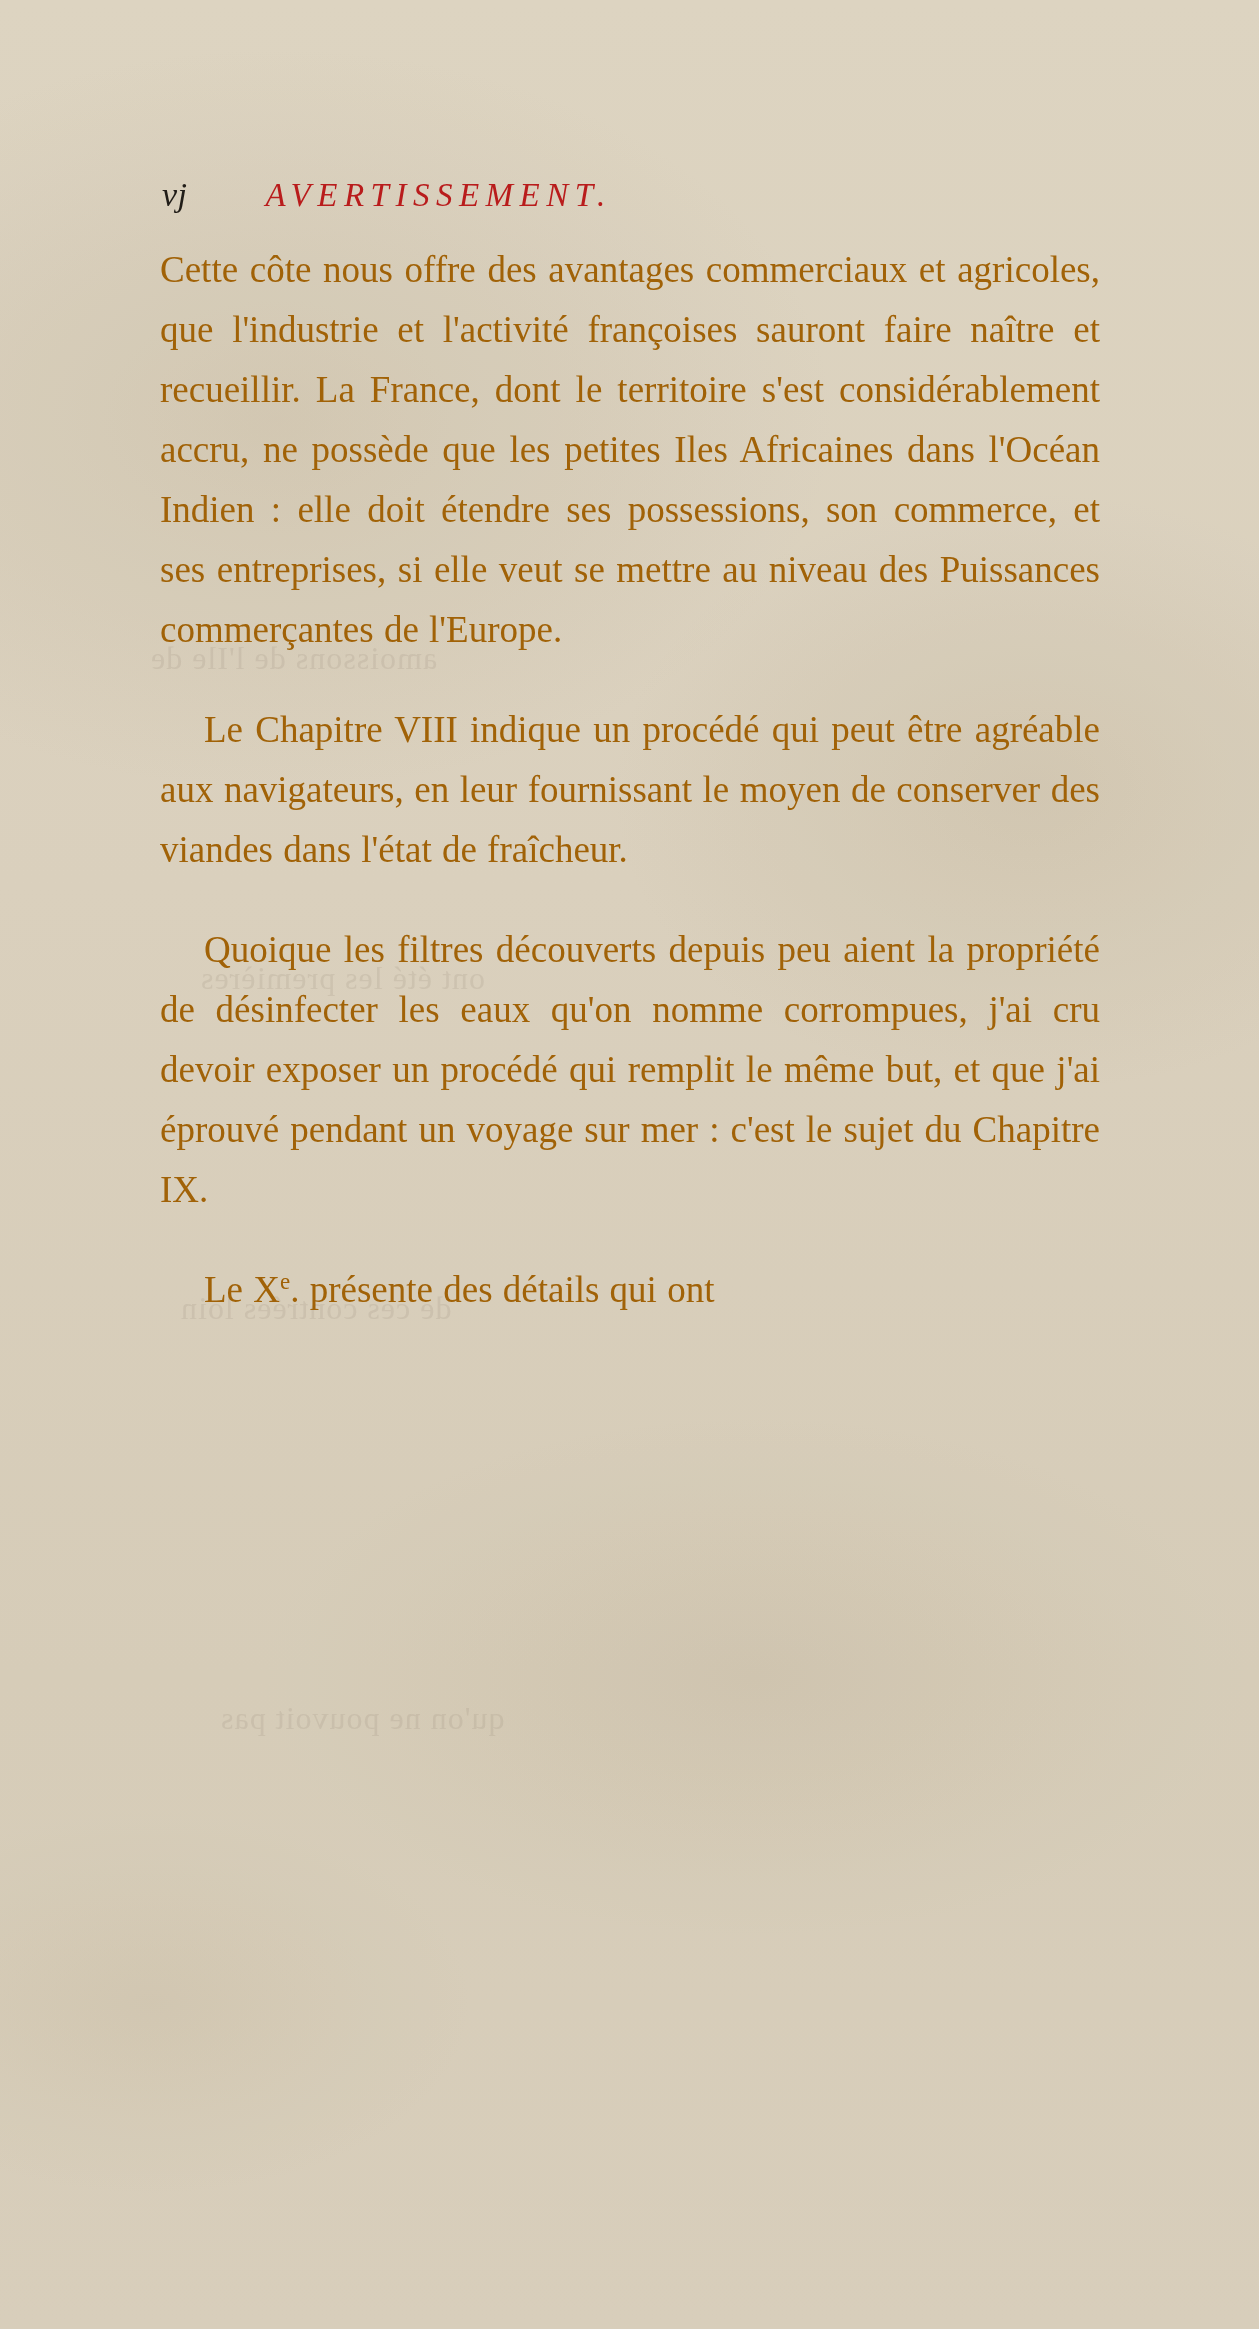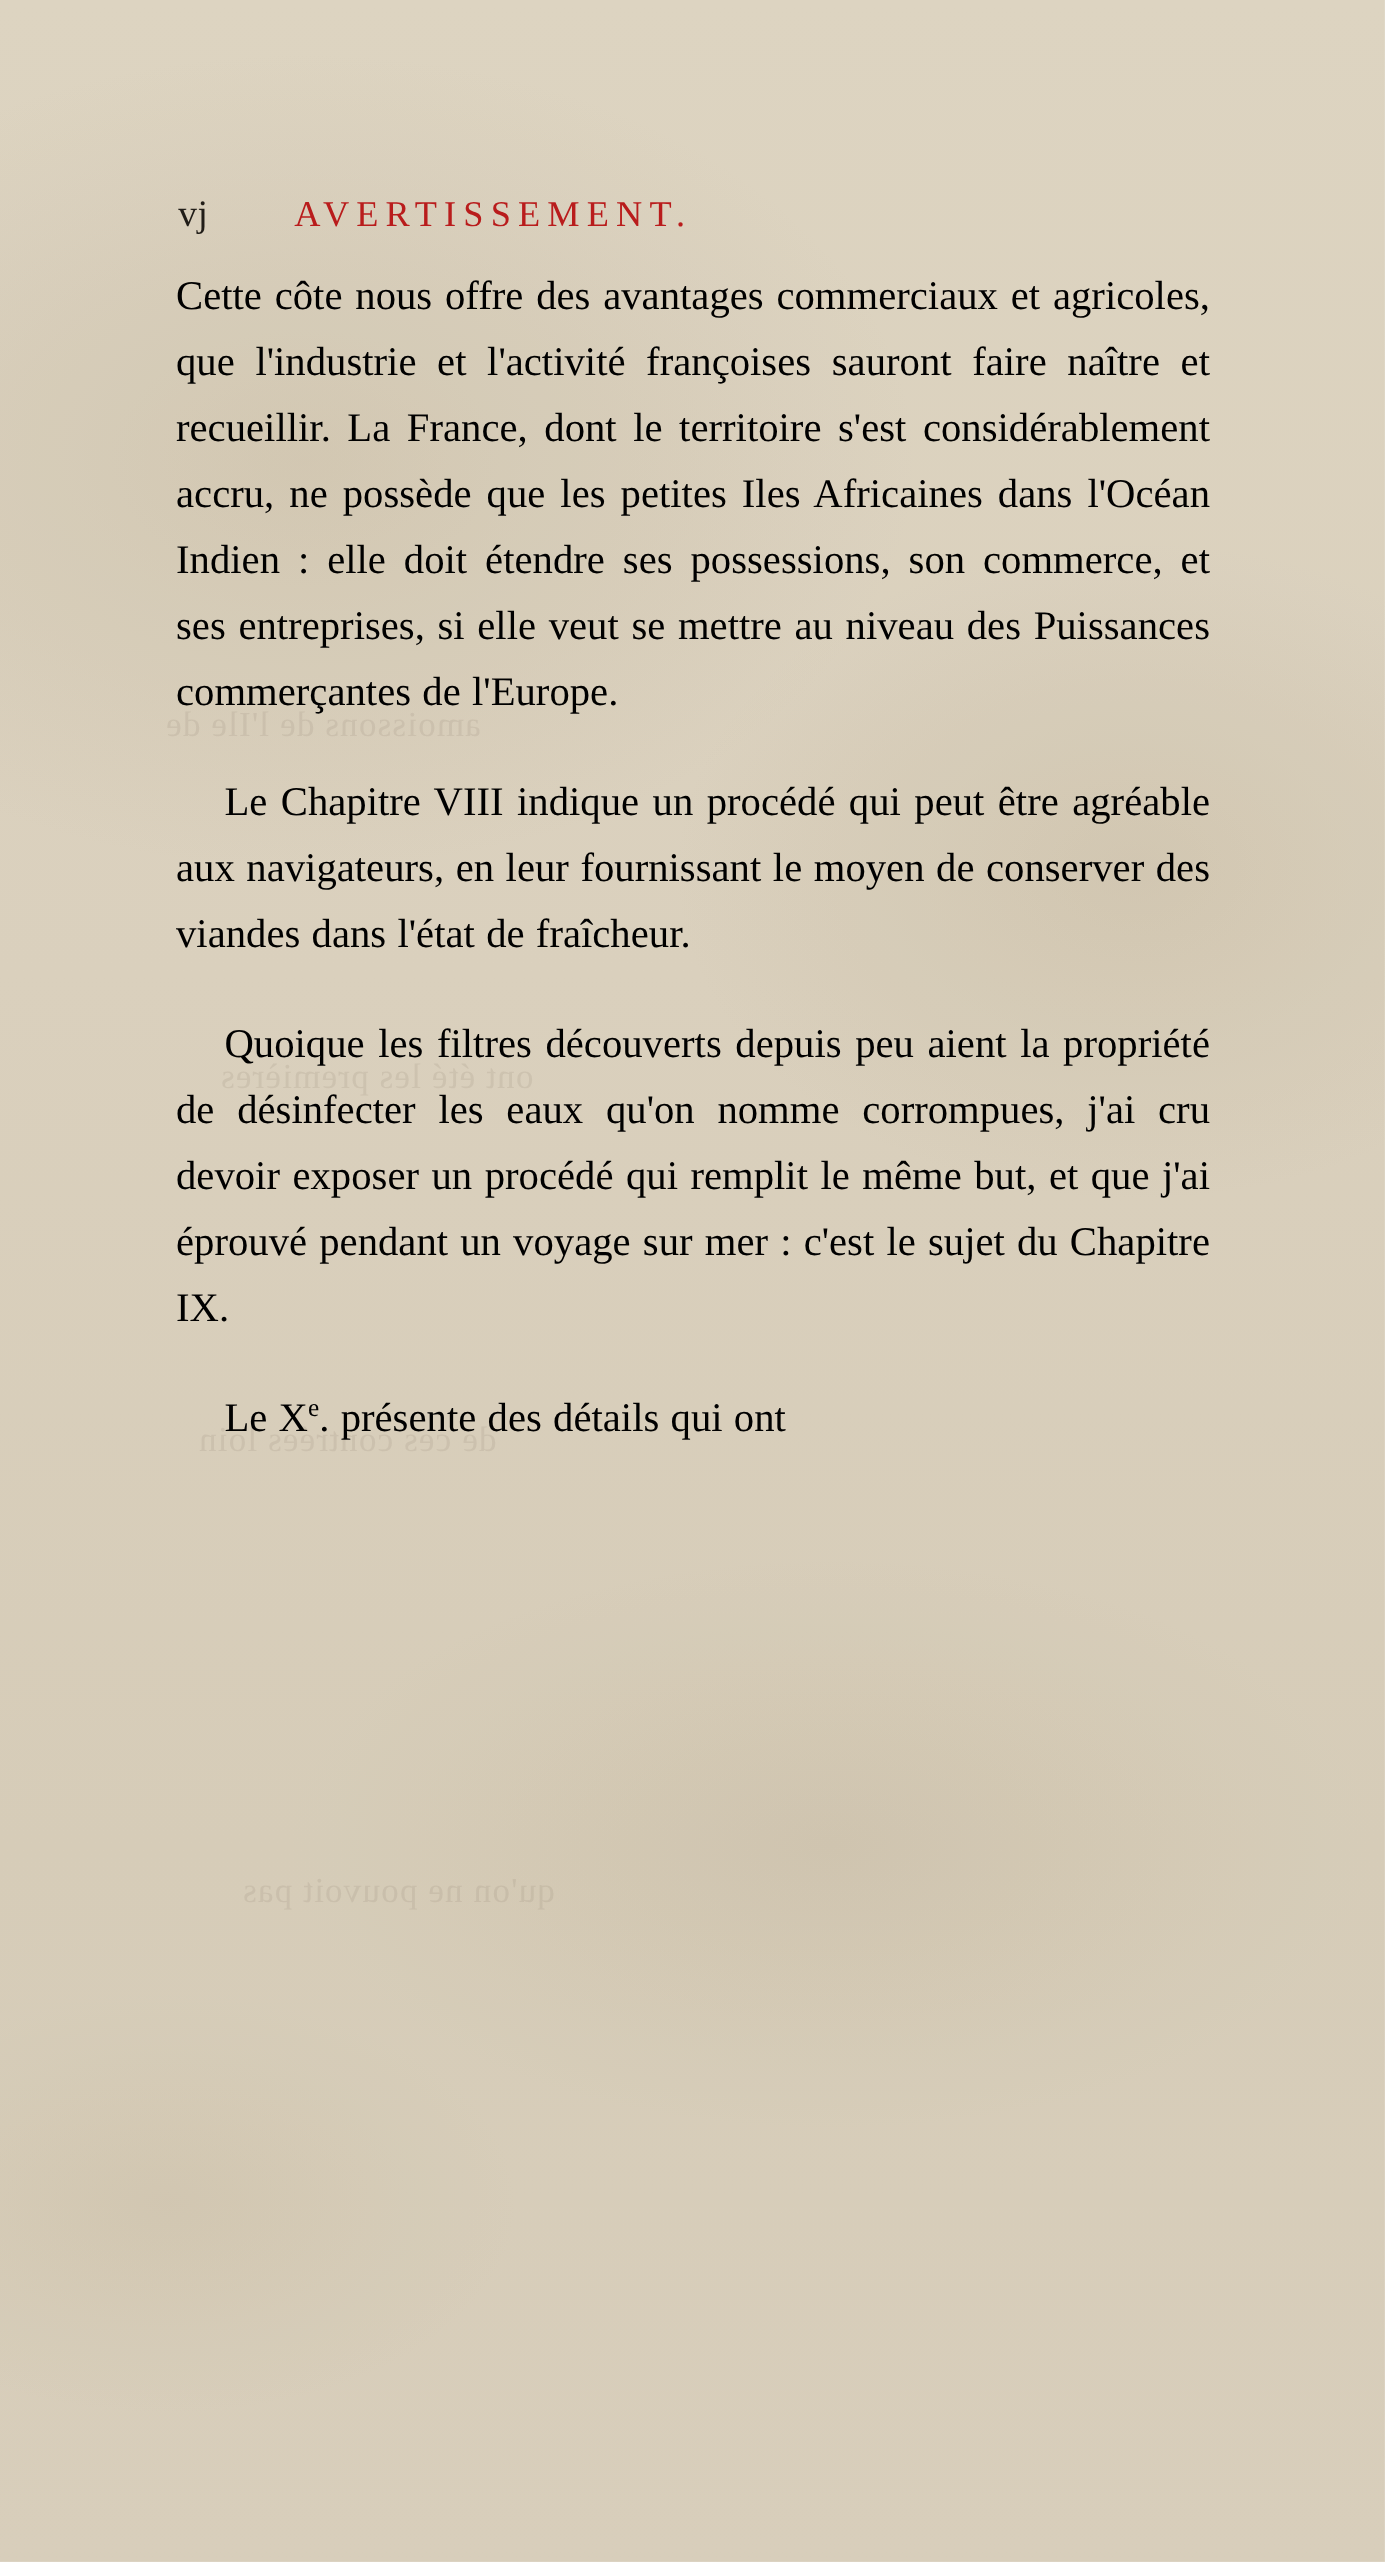--- a/index.html
+++ b/index.html
@@ -36,41 +36,42 @@
     position: absolute;
     left: 160px;
     top: 176px;
     width: 940px;
   }
   .page-header {
     display: flex;
     align-items: flex-end;
     margin-bottom: 26px;
     padding-left: 2px;
+    font-style: italic;
   }
   .folio {
     font-size: 34px;
     letter-spacing: 0.5px;
     color: #211d18;
     margin-right: 78px;
   }
   .running-head {
     font-size: 33px;
     letter-spacing: 6.5px;
     color: #b91c1c;
     font-variant: small-caps;
     text-transform: uppercase;
   }
   p.body {
     font-size: 37px;
     line-height: 60px;
     text-align: justify;
     text-align-last: left;
     margin: 0 0 40px 0;
-    color: #000000;
+    color: #a16207;
     word-spacing: 1px;
     hyphens: none;
   }
   p.body.first {
     margin-top: 0;
     text-indent: 0;
   }
   p.body.indent {
     text-indent: 44px;
   }

